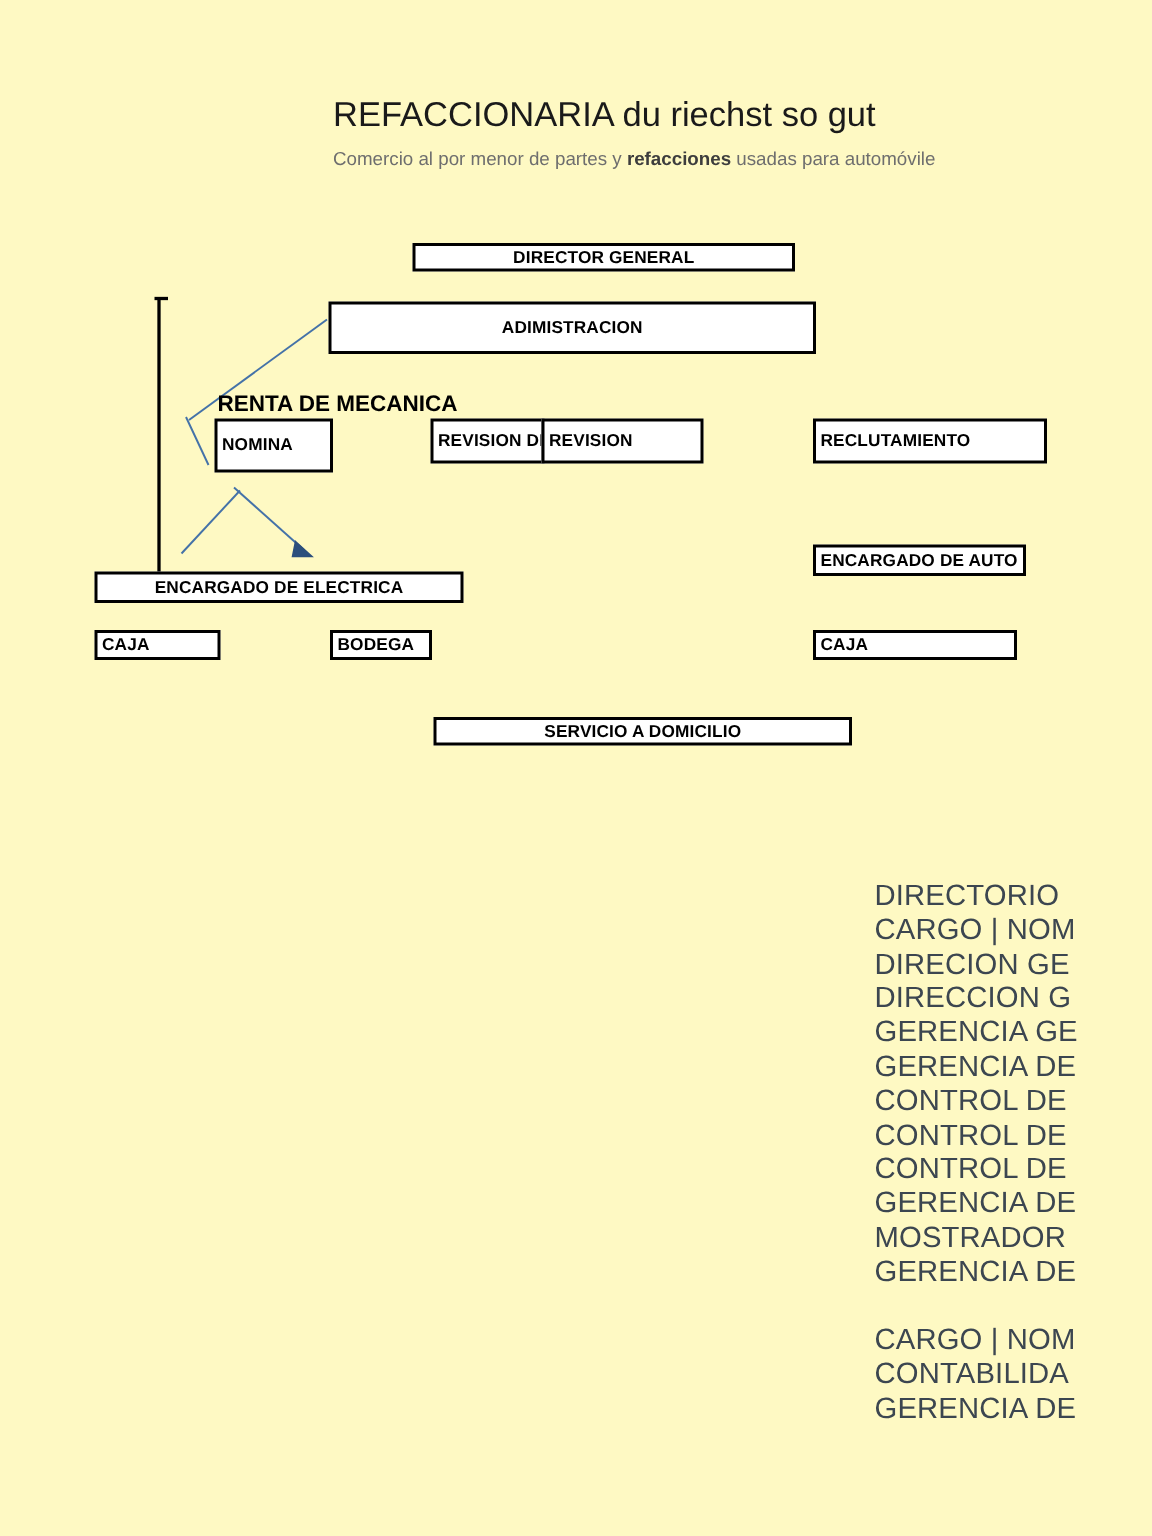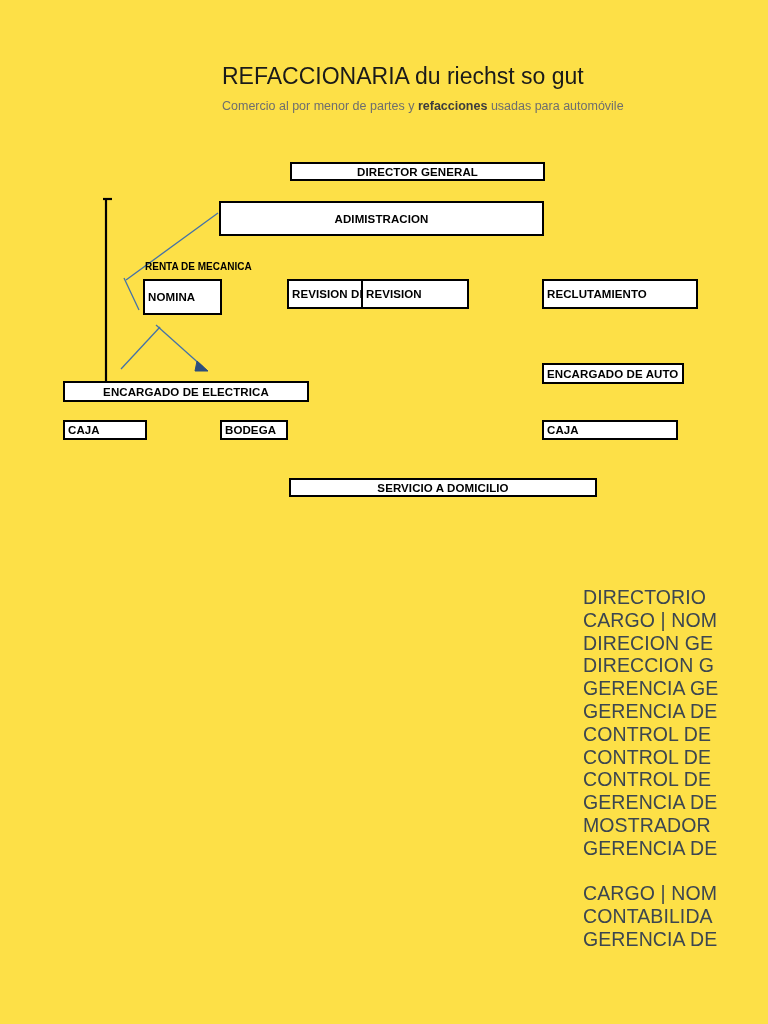--- a/index.html
+++ b/index.html
@@ -15,21 +15,21 @@
     font-family: "Liberation Sans", sans-serif;
     -webkit-font-smoothing: antialiased;
   }
 
   
   #page {
     position: absolute;
     left: 0; top: 0;
     width: 768px;
     height: 1024px;
-    background: #fde047;
+    background: #fef9c3;
     overflow: hidden;
   }
 
   
   .doc-title {
     position: absolute;
     left: 222px;
     top: 62px;
     font-size: 23px;
     line-height: 28px;
@@ -90,21 +90,21 @@
     display: flex;
     align-items: center;
     padding-left: 3px;
     overflow: hidden;
     white-space: nowrap;
   }
 
   
   .free-label {
     position: absolute;
-    font-size: 10px;
+    font-size: 15px;
     font-weight: 700;
     color: #000000;
     white-space: nowrap;
   }
 
   
   #connectors {
     position: absolute;
     left: 0; top: 0;
     width: 768px;
@@ -149,21 +149,21 @@
       <path d="M 218,213 L 126,280" stroke="#4472a8" stroke-width="1.3" fill="none"></path>
       <path d="M 124,278 L 139,310" stroke="#4472a8" stroke-width="1.3" fill="none"></path>
 
       <path d="M 121,369 L 160,327" stroke="#4472a8" stroke-width="1.3" fill="none"></path>
       <path d="M 156,325 L 203,367" stroke="#4472a8" stroke-width="1.3" fill="none"></path>
       <path d="M 197,361 L 208,371 L 195,371 Z" fill="#2c4f7c" stroke="#2c4f7c" stroke-width="1"></path>
     </svg>
 
     <div class="free-label" style="left:145px; top:261px;">RENTA DE MECANICA</div>
 
-    <div class="node center" style="left:290px; top:162px; width:255px; height:19px;">
+    <div class="node center" style="left:275px; top:162px; width:255px; height:19px;">
       <span>DIRECTOR GENERAL</span>
     </div>
 
     <div class="node center" style="left:219px; top:201px; width:325px; height:35px;">
       <span>ADIMISTRACION</span>
     </div>
 
     <div class="node left" style="left:143px; top:279px; width:79px; height:36px;">
       <span>NOMINA</span>
     </div>
@@ -194,21 +194,21 @@
     </div>
 
     <div class="node left" style="left:220px; top:420px; width:68px; height:20px;">
       <span>BODEGA</span>
     </div>
 
     <div class="node left" style="left:542px; top:420px; width:136px; height:20px;">
       <span>CAJA</span>
     </div>
 
-    <div class="node center" style="left:289px; top:478px; width:308px; height:19px;">
+    <div class="node center" style="left:289px; top:478px; width:279px; height:19px;">
       <span>SERVICIO A DOMICILIO</span>
     </div>
 
   </div>
 
   <div id="directory">
     <div class="dir-line">DIRECTORIO</div>
     <div class="dir-line">CARGO | NOM</div>
     <div class="dir-line">DIRECION GE</div>
     <div class="dir-line">DIRECCION G</div>

